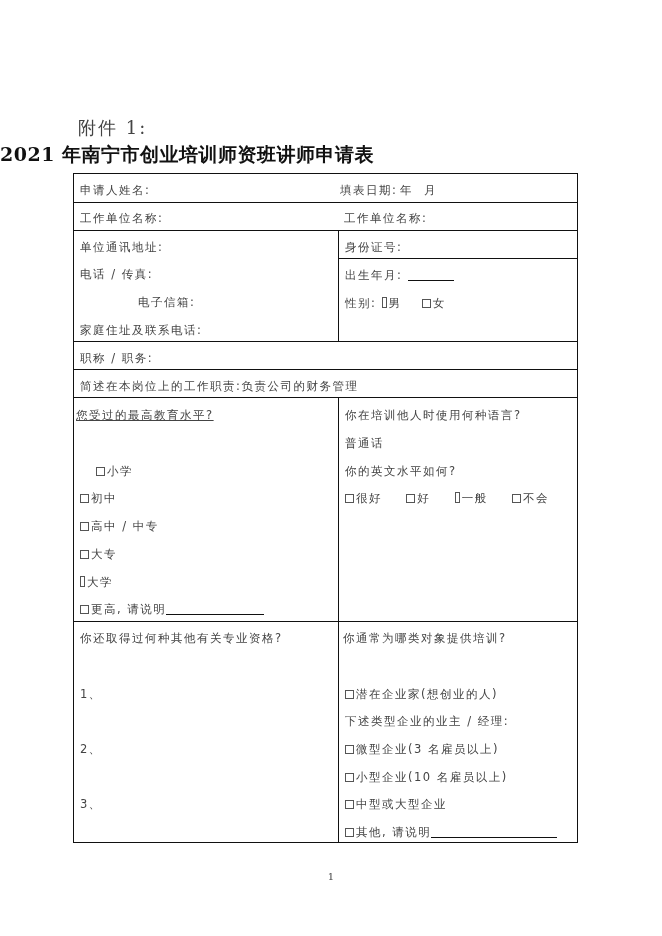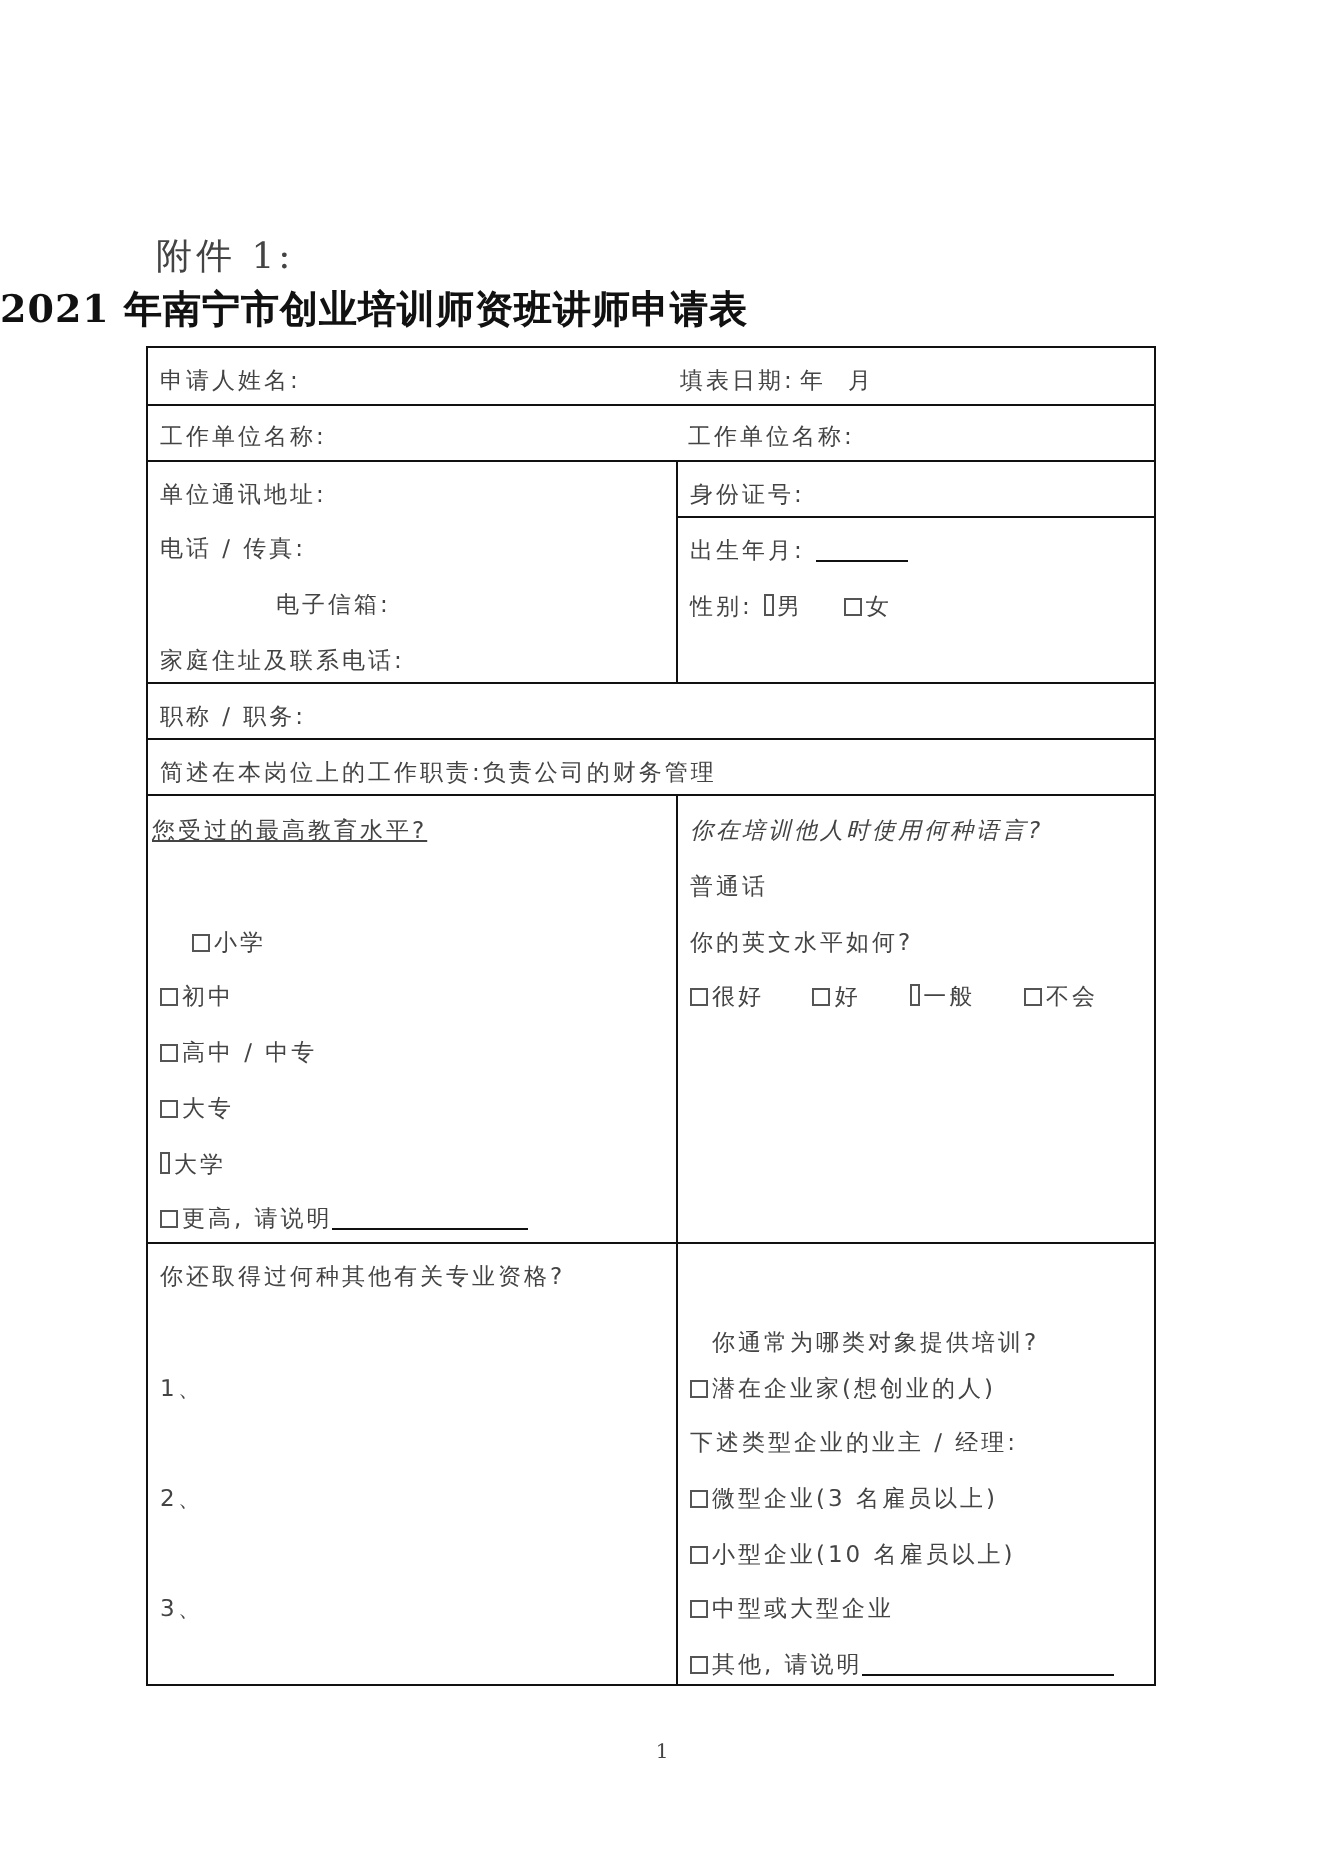--- a/index.html
+++ b/index.html
@@ -73,39 +73,39 @@
 </div>
 
 <div class="t" style="left:76px;top:408px;text-decoration:underline;">您受过的最高教育水平?</div>
 <div class="t" style="left:80px;top:464px;padding-left:16px;"><span class="cb"></span><span>小学</span></div>
 <div class="t" style="left:80px;top:491px;"><span class="cb"></span><span>初中</span></div>
 <div class="t" style="left:80px;top:519px;text-align:right;"><span class="cb"></span><span>高中 / 中专</span></div>
 <div class="t" style="left:80px;top:547px;"><span class="cb"></span><span>大专</span></div>
 <div class="t" style="left:80px;top:575px;"><span class="cb checked"></span><span>大学</span></div>
 <div class="t" style="left:80px;top:602px;"><span class="cb"></span><span>更高, 请说明</span><span class="uline" style="width:98px;"></span></div>
 
-<div class="t" style="left:345px;top:408px;font-style:italic;">你在培训他人时使用何种语言?</div>
+<div class="t" style="left:345px;top:408px;">你在培训他人时使用何种语言?</div>
 <div class="t" style="left:345px;top:436px;">普通话</div>
 <div class="t" style="left:345px;top:464px;">你的英文水平如何?</div>
 <div class="t" style="left:345px;top:491px;">
   <span class="cb"></span><span>很好</span>
   <span style="display:inline-block;width:14px;"></span>
   <span class="cb"></span><span>好</span>
   <span style="display:inline-block;width:14px;"></span>
   <span class="cb checked"></span><span>一般</span>
   <span style="display:inline-block;width:14px;"></span>
   <span class="cb"></span><span>不会</span>
 </div>
 
 <div class="t" style="left:80px;top:631px;">你还取得过何种其他有关专业资格?</div>
 <div class="t" style="left:80px;top:687px;">1、</div>
 <div class="t" style="left:80px;top:742px;">2、</div>
 <div class="t" style="left:80px;top:797px;">3、</div>
 
-<div class="t" style="left:356px;top:631px;margin-top:33px;">你通常为哪类对象提供培训?</div>
+<div class="t" style="left:343px;top:631px;">你通常为哪类对象提供培训?</div>
 <div class="t" style="left:345px;top:687px;"><span class="cb"></span><span>潜在企业家(想创业的人)</span></div>
 <div class="t" style="left:345px;top:714px;">下述类型企业的业主 / 经理:</div>
 <div class="t" style="left:345px;top:742px;"><span class="cb"></span><span>微型企业(3 名雇员以上)</span></div>
 <div class="t" style="left:345px;top:770px;"><span class="cb"></span><span>小型企业(10 名雇员以上)</span></div>
 <div class="t" style="left:345px;top:797px;"><span class="cb"></span><span>中型或大型企业</span></div>
 <div class="t" style="left:345px;top:825px;"><span class="cb"></span><span>其他, 请说明</span><span class="uline" style="width:126px;"></span></div>
 
 <div class="pg">1</div>
 
 </body></html>

